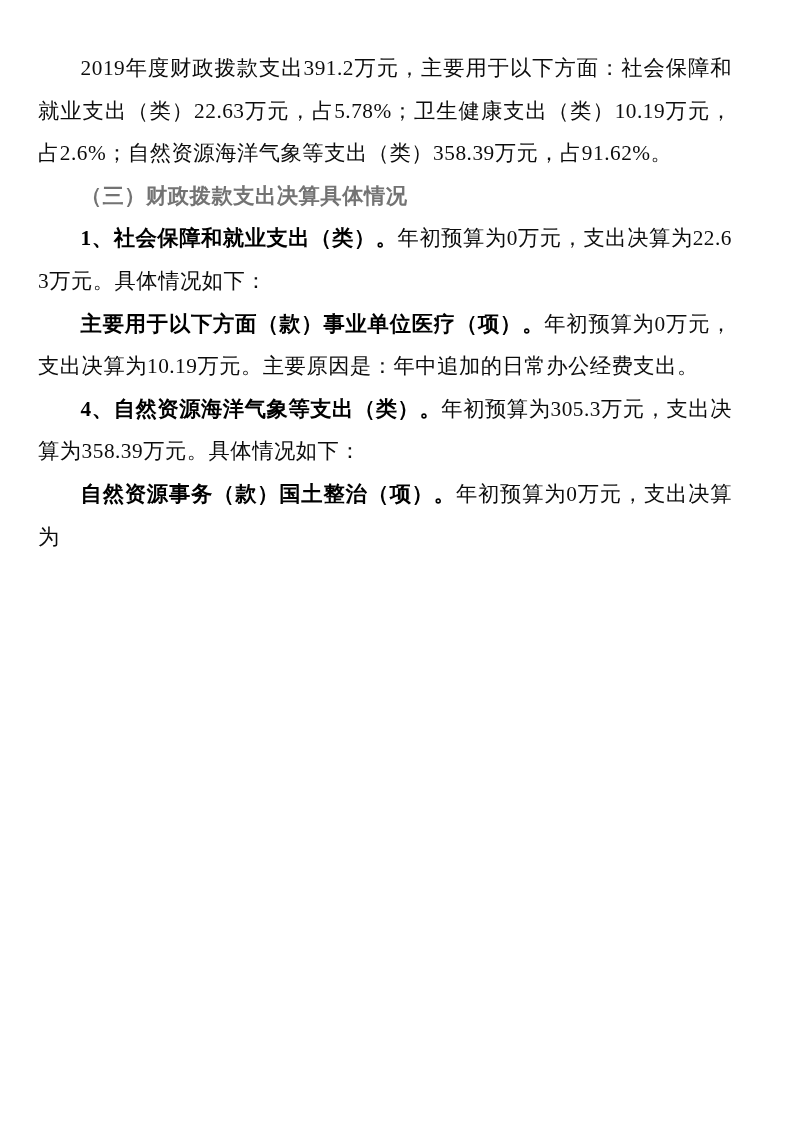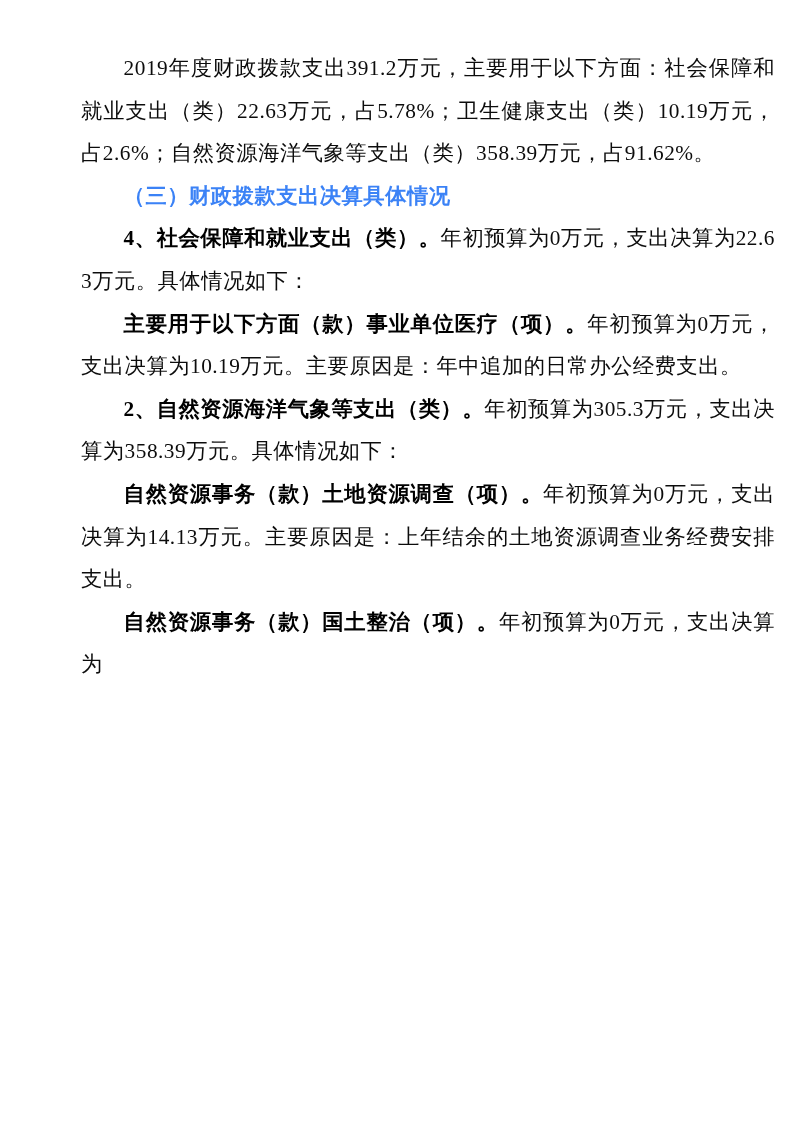--- a/index.html
+++ b/index.html
@@ -9,62 +9,61 @@
   }
   .page {
     position: relative;
     width: 793px;
     height: 1038px;
     background: #ffffff;
     overflow: hidden;
     font-family: "Liberation Serif", "DejaVu Serif", serif;
     color: #0c0c0c;
     box-sizing: border-box;
-    padding: 47px 48px 0 81px;
+    padding: 47px 48px 0 38px;
   }
   .doc-body {
     width: 694px;
   }
   .para {
     margin: 0;
     font-size: 21.3px;
     line-height: 42.6px;
     text-align: justify;
     text-indent: 42.6px; 
     letter-spacing: 0.5px;
     word-break: break-all;
   }
   .para .bold-lead {
     font-weight: bold;
     color: #000000;
   }
   .para.heading {
     font-weight: bold;
-    color: #3b82f6;
+    color: #737373;
   }
 </style>
 </head>
 <body>
 
 <div class="page">
   <div class="doc-body">
 
     <p class="para"><span>2019年度财政拨款支出391.2万元，主要用于以下方面：社会保障和就业支出（类）22.63万元，占5.78%；卫生健康支出（类）10.19万元，占2.6%；自然资源海洋气象等支出（类）358.39万元，占91.62%。</span></p>
 
     <p class="para heading"><span>（三）财政拨款支出决算具体情况</span></p>
 
 
-    <p class="para"><span class="bold-lead">4、社会保障和就业支出（类）。</span><span>年初预算为0万元，支出决算为22.63万元。具体情况如下：</span></p>
+    <p class="para"><span class="bold-lead">1、社会保障和就业支出（类）。</span><span>年初预算为0万元，支出决算为22.63万元。具体情况如下：</span></p>
 
 
 
 
     <p class="para"><span class="bold-lead">主要用于以下方面（款）事业单位医疗（项）。</span><span>年初预算为0万元，支出决算为10.19万元。主要原因是：年中追加的日常办公经费支出。</span></p>
 
-    <p class="para"><span class="bold-lead">2、自然资源海洋气象等支出（类）。</span><span>年初预算为305.3万元，支出决算为358.39万元。具体情况如下：</span></p>
+    <p class="para"><span class="bold-lead">4、自然资源海洋气象等支出（类）。</span><span>年初预算为305.3万元，支出决算为358.39万元。具体情况如下：</span></p>
 
 
-    <p class="para"><span class="bold-lead">自然资源事务（款）土地资源调查（项）。</span><span>年初预算为0万元，支出决算为14.13万元。主要原因是：上年结余的土地资源调查业务经费安排支出。</span></p>
 
     <p class="para"><span class="bold-lead">自然资源事务（款）国土整治（项）。</span><span>年初预算为0万元，支出决算为</span></p>
 
   </div>
 </div>
 
 </body></html>

